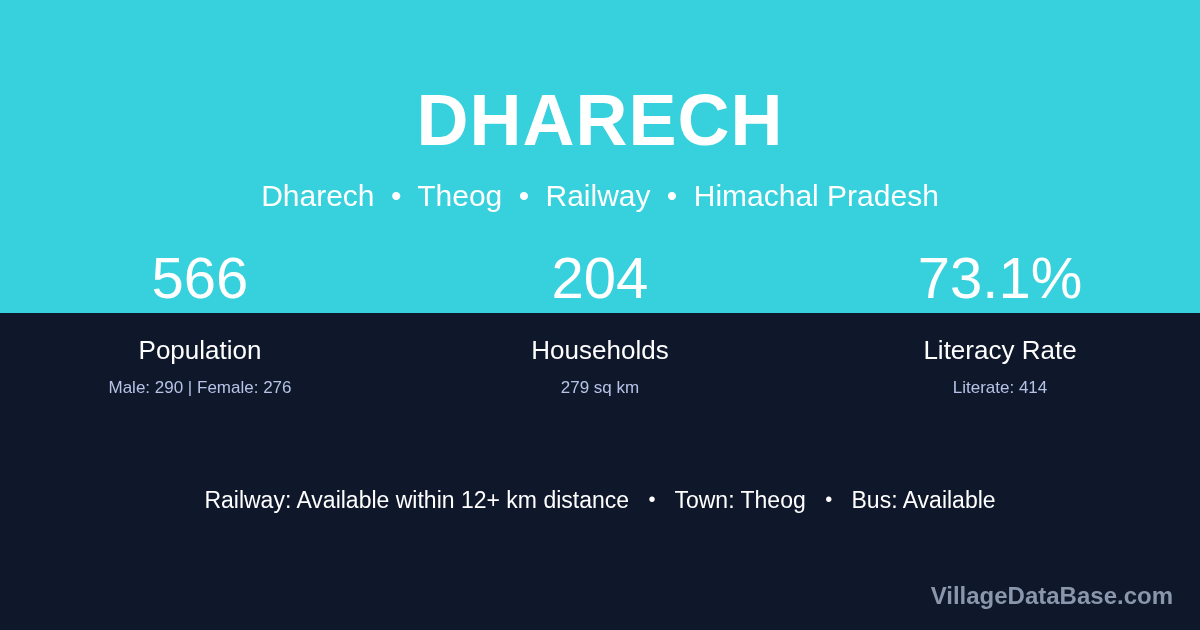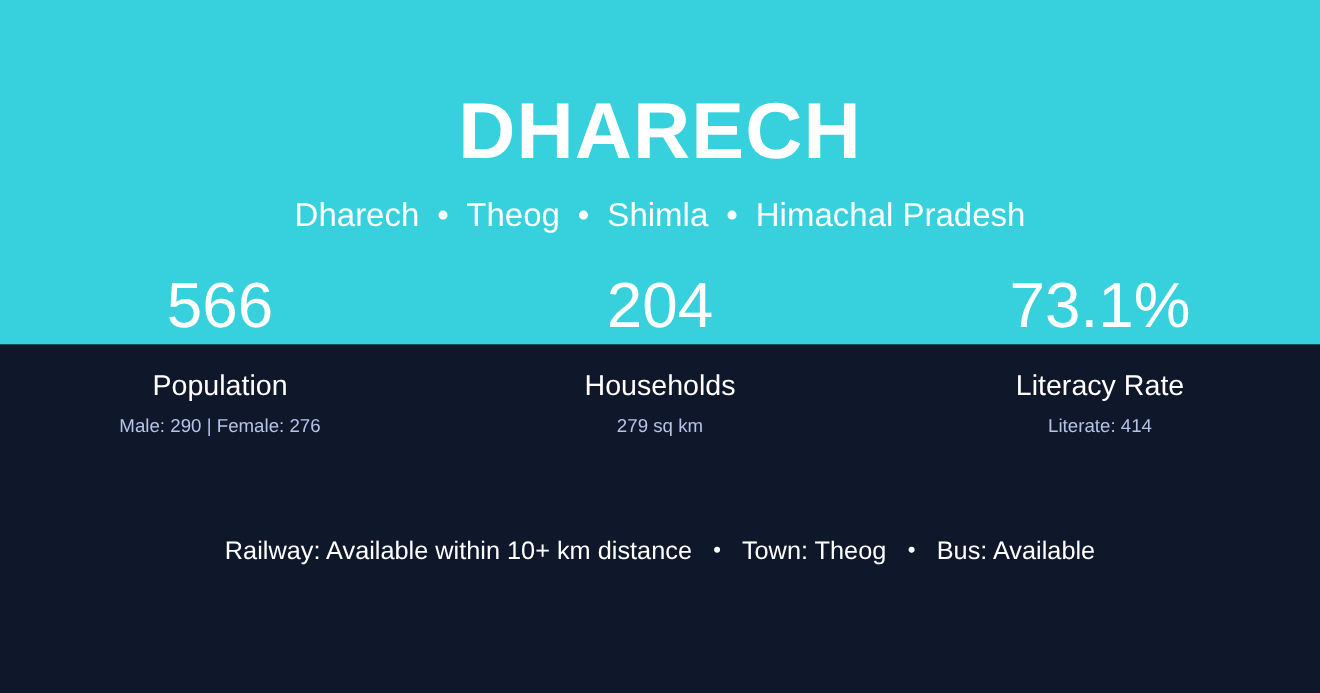--- a/index.html
+++ b/index.html
@@ -130,21 +130,21 @@
 
   <div class="teal-band"></div>
 
   <div class="header">
     <h1 class="village-title">DHARECH</h1>
     <div class="breadcrumb">
       <span>Dharech</span>
       <span class="sep">•</span>
       <span>Theog</span>
       <span class="sep">•</span>
-      <span>Shimla</span>
+      <span>Railway</span>
       <span class="sep">•</span>
       <span>Himachal Pradesh</span>
     </div>
   </div>
 
   <div class="stats-row">
 
     <div class="stat-col">
       <div class="stat-value">566</div>
       <div class="stat-label">Population</div>
@@ -159,22 +159,23 @@
 
     <div class="stat-col">
       <div class="stat-value">73.1%</div>
       <div class="stat-label">Literacy Rate</div>
       <div class="stat-sub">Literate: 414</div>
     </div>
 
   </div>
 
   <div class="facilities">
-    <span>Railway: Available within 10+ km distance</span>
+    <span>Railway: Available within 12+ km distance</span>
     <span class="sep">•</span>
     <span>Town: Theog</span>
     <span class="sep">•</span>
     <span>Bus: Available</span>
   </div>
 
 
+  <div class="footer-brand">VillageDataBase.com</div>
 
 </div>
 
 </body></html>

